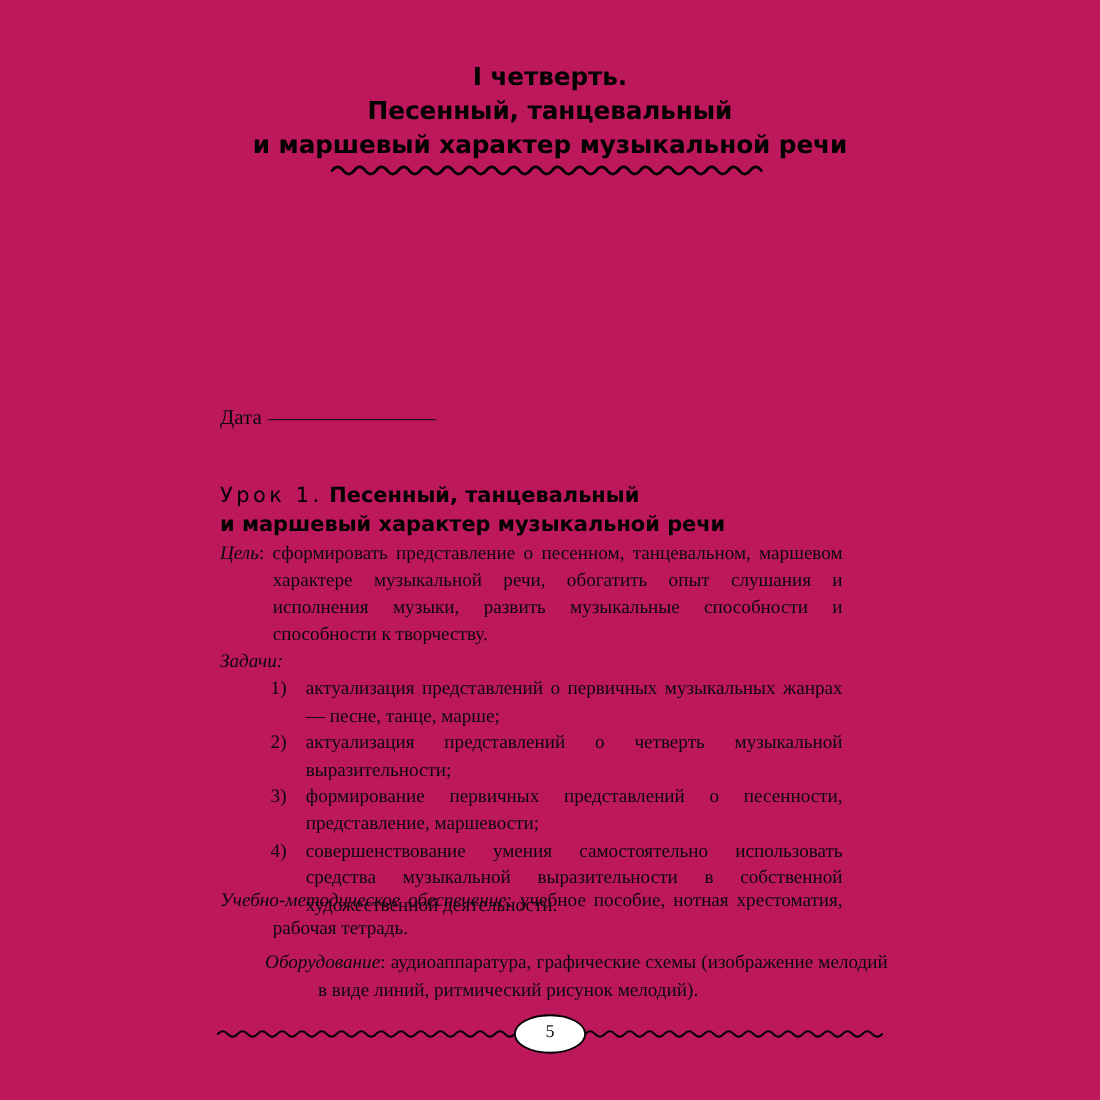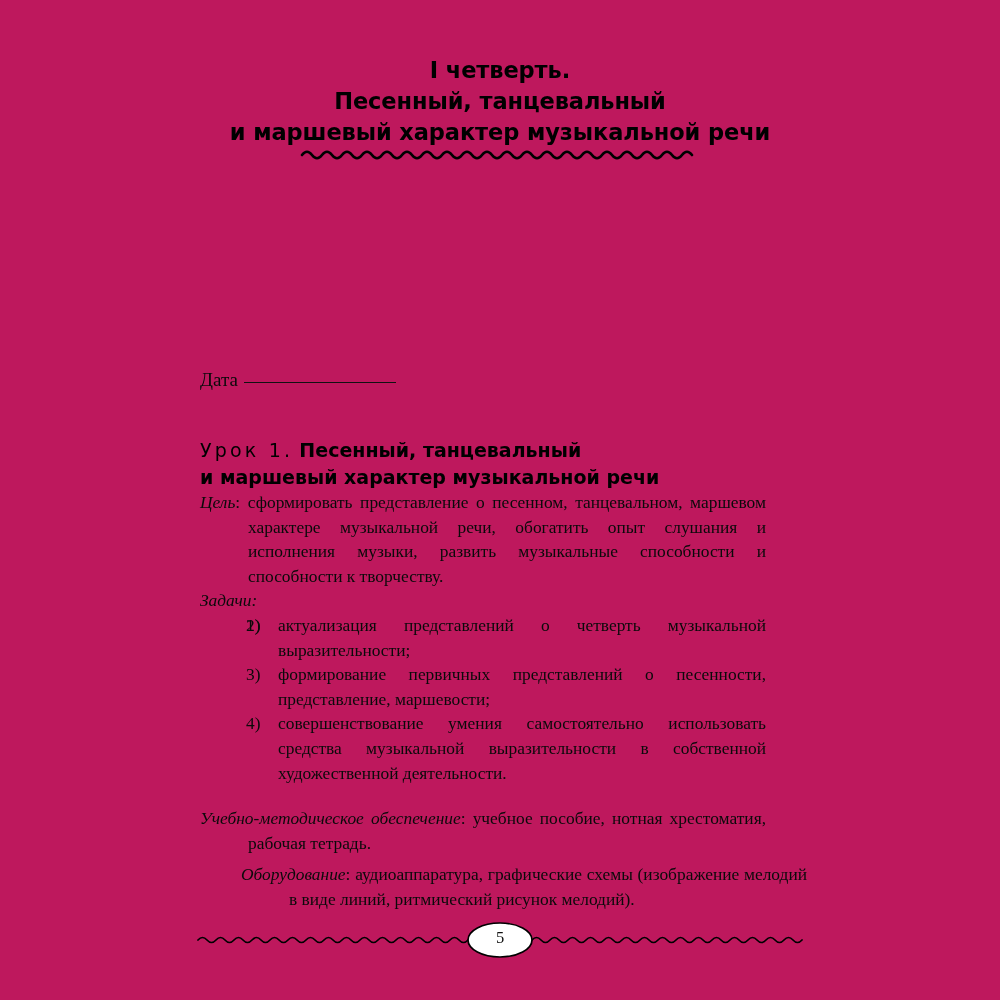--- a/index.html
+++ b/index.html
@@ -186,21 +186,21 @@
     <span class="lesson-line2">и маршевый характер музыкальной речи</span>
   </div>
 
   <div class="body-block para-goal">
     <p><span class="lead"><span class="it">Цель</span><span>: </span></span><span>сформировать представление о песенном, танцевальном, маршевом характере музыкальной речи, обогатить опыт слушания и исполнения музыки, развить музыкальные способности и способности к творчеству.</span></p>
   </div>
 
   <div class="label-tasks"><span class="it">Задачи</span><span>:</span></div>
 
   <div class="tasks">
-    <p class="task-item"><span class="task-num">1)</span></p>
+    <p class="task-item"><span class="task-num">1)</span><span>актуализация представлений о первичных музыкальных жанрах — песне, танце, марше;</span></p>
     <p class="task-item"><span class="task-num">2)</span><span>актуализация представлений о четверть музыкальной выразительности;</span></p>
     <p class="task-item"><span class="task-num">3)</span><span>формирование первичных представлений о песенности, представление, маршевости;</span></p>
     <p class="task-item"><span class="task-num">4)</span><span>совершенствование умения самостоятельно использовать средства музыкальной выразительности в собственной художественной деятельности.</span></p>
   </div>
 
   <div class="body-block para-um">
     <p><span class="lead"><span class="it">Учебно-методическое обеспечение</span><span>: </span></span><span>учебное пособие, нотная хрестоматия, рабочая тетрадь.</span></p>
   </div>
 
   <div class="body-block para-eq">

